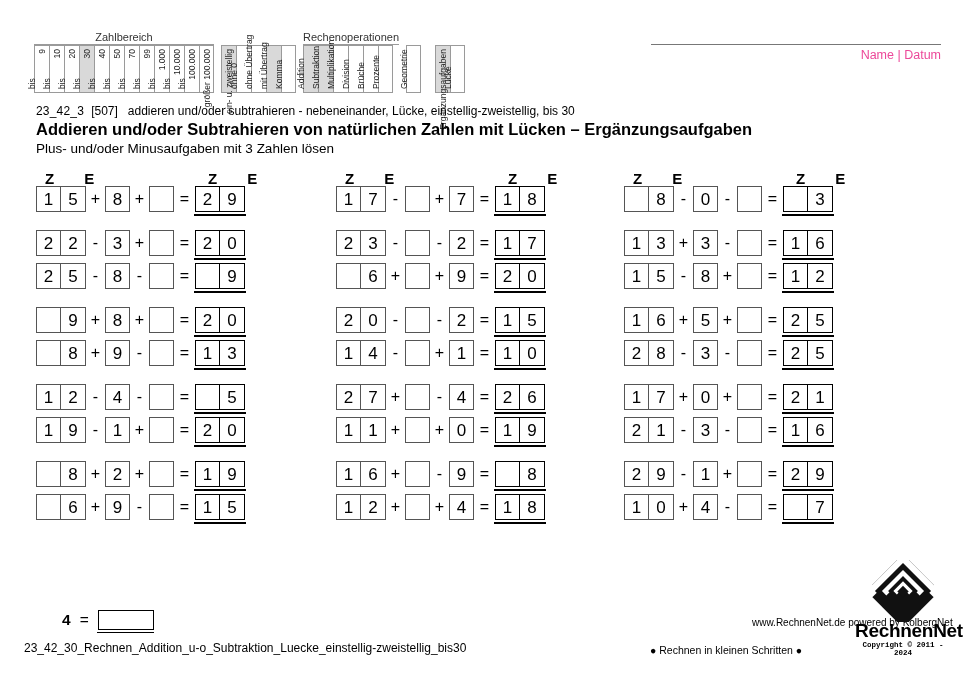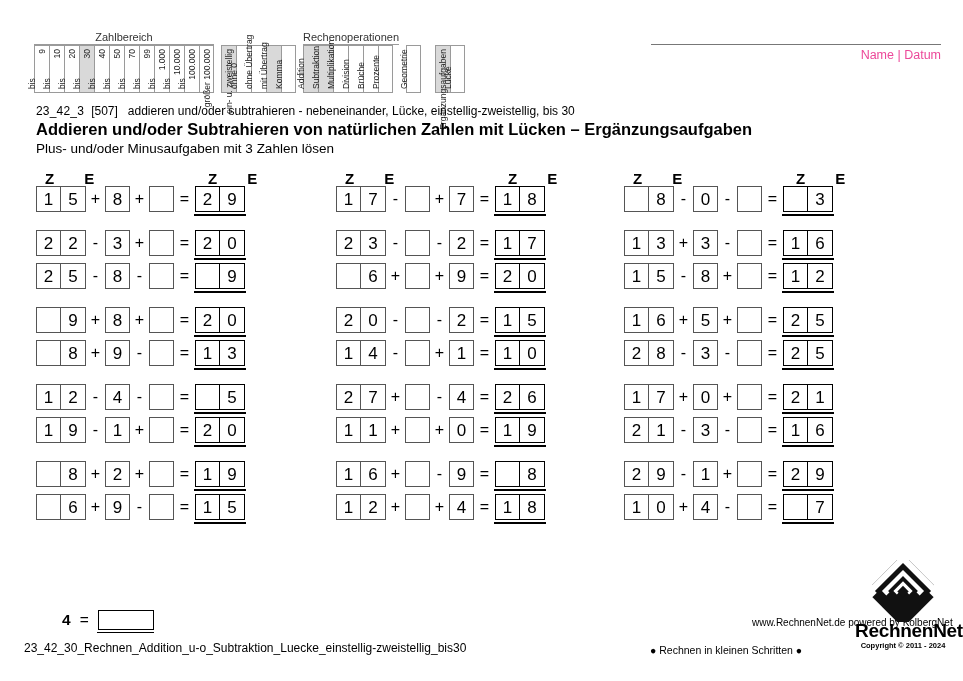--- a/index.html
+++ b/index.html
@@ -234,21 +234,21 @@
     position: absolute;
     left: 855px; top: 560px;
     width: 96px;
     text-align: center;
   }
   #logo-mark { width: 62px; height: 62px; margin: 0 auto; display:block; }
   #logo-name {
     font-size: 19px; font-weight: bold; letter-spacing: -0.3px;
     margin-top: -2px;
   }
-  #logo-copy { font-size: 7.5px; font-weight: bold; margin-top: -1px; }
+  #logo-copy { font-size: 7.5px; font-weight: bold; margin-top: -1px; font-family: Liberation Mono, monospace; }
 </style>
 </head>
 <body>
 
 <div id="cat-table">
     <div class="cat-group">
       <div class="cat-group-title">Zahlbereich</div>
       <div class="cat-cells">
         <div class="cat-cell">
           <span class="vtxt top-anchor">9</span>

